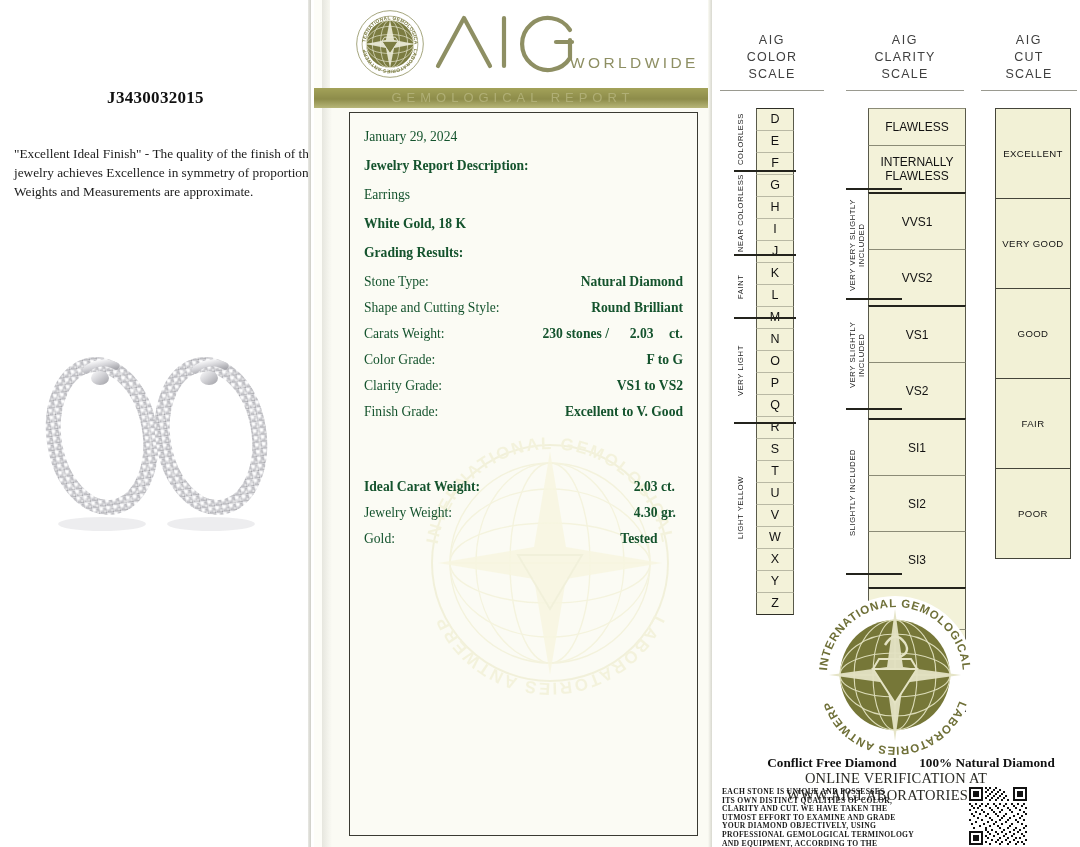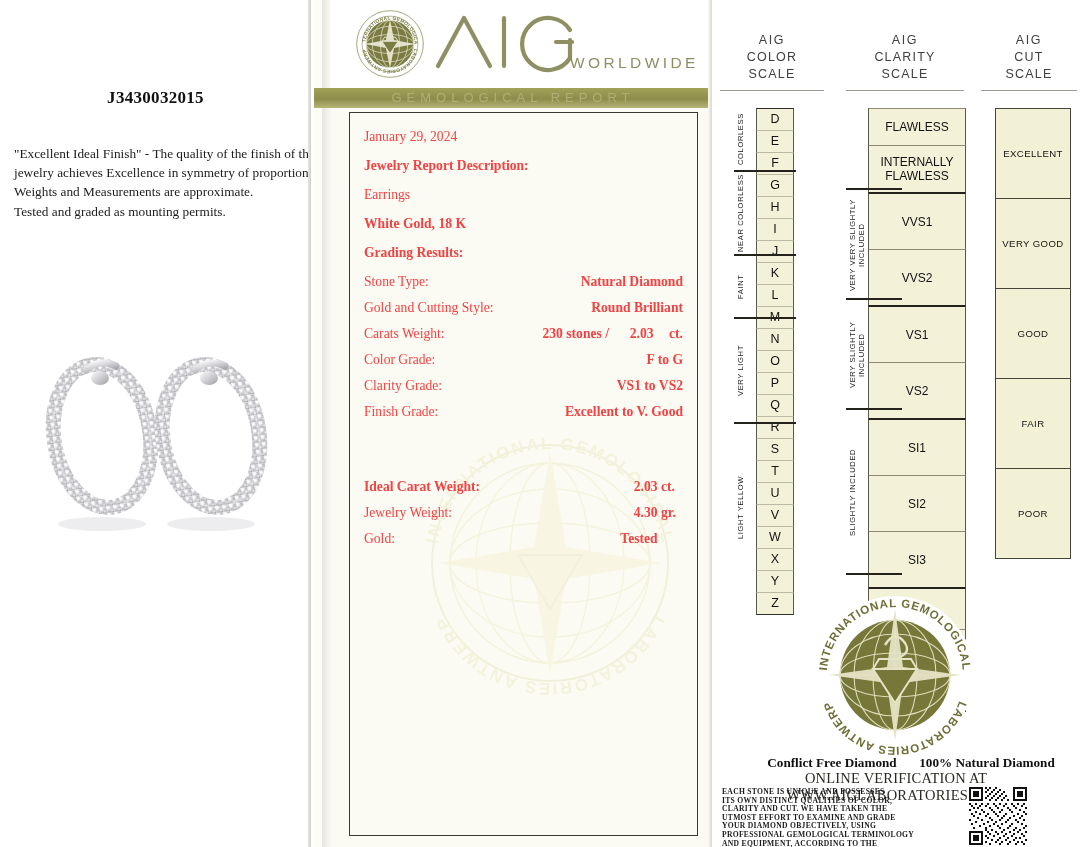--- a/index.html
+++ b/index.html
@@ -142,21 +142,21 @@
     left: 50px; top: 300px;
     width: 300px; height: 300px;
     opacity: .30;
     pointer-events: none;
   }
   .rpt-row {
     position: absolute;
     left: 14px;
     width: 319px;
     font-size: 13.6px;
-    color: #ef4444;
+    color: #14532d;
     white-space: nowrap;
   }
   .rpt-label { font-family: "Liberation Serif", serif; }
   .rpt-label.b { font-weight: bold; }
   .rpt-value {
     position: absolute;
     right: 0;
     top: 0;
     font-family: "Liberation Serif", serif;
     font-weight: bold;
@@ -327,21 +327,20 @@
 <body>
 
 <div id="left-panel">
 
   <div id="item-code">J3430032015</div>
 
   <div id="finish-note">
     <span class="note-line">"Excellent Ideal Finish" - The quality of the finish of this</span>
     <span class="note-line">jewelry achieves Excellence in symmetry of proportions.</span>
     <span class="note-line">Weights and Measurements are approximate.</span>
-    <span class="note-line">Tested and graded as mounting permits.</span>
   </div>
 
   <svg id="earrings-photo" viewBox="0 0 252 236">
     <defs>
       <radialGradient id="pave" cx="40%" cy="35%" r="70%">
         <stop offset="0%" stop-color="#ffffff"></stop>
         <stop offset="55%" stop-color="#e3e3e5"></stop>
         <stop offset="100%" stop-color="#b5b5b9"></stop>
       </radialGradient>
       <linearGradient id="metal" x1="0" y1="0" x2="1" y2="1">
@@ -465,21 +464,21 @@
     <div class="rpt-row" style="top:132px;">
       <span class="rpt-label b">Grading Results:</span>
     </div>
 
     <div class="rpt-row" style="top:161px;">
       <span class="rpt-label">Stone Type:</span>
       <span class="rpt-value">Natural Diamond</span>
     </div>
 
     <div class="rpt-row" style="top:187px;">
-      <span class="rpt-label">Gold and Cutting Style:</span>
+      <span class="rpt-label">Shape and Cutting Style:</span>
       <span class="rpt-value">Round Brilliant</span>
     </div>
 
     <div class="rpt-row" style="top:213px;">
       <span class="rpt-label">Carats Weight:</span>
       <span class="rpt-value" style="right:0;">
         <span>230 stones /</span>
         <span style="display:inline-block;width:14px;"></span>
         <span>2.03</span>
         <span class="unit" style="width:26px;text-align:right;">ct.</span>

